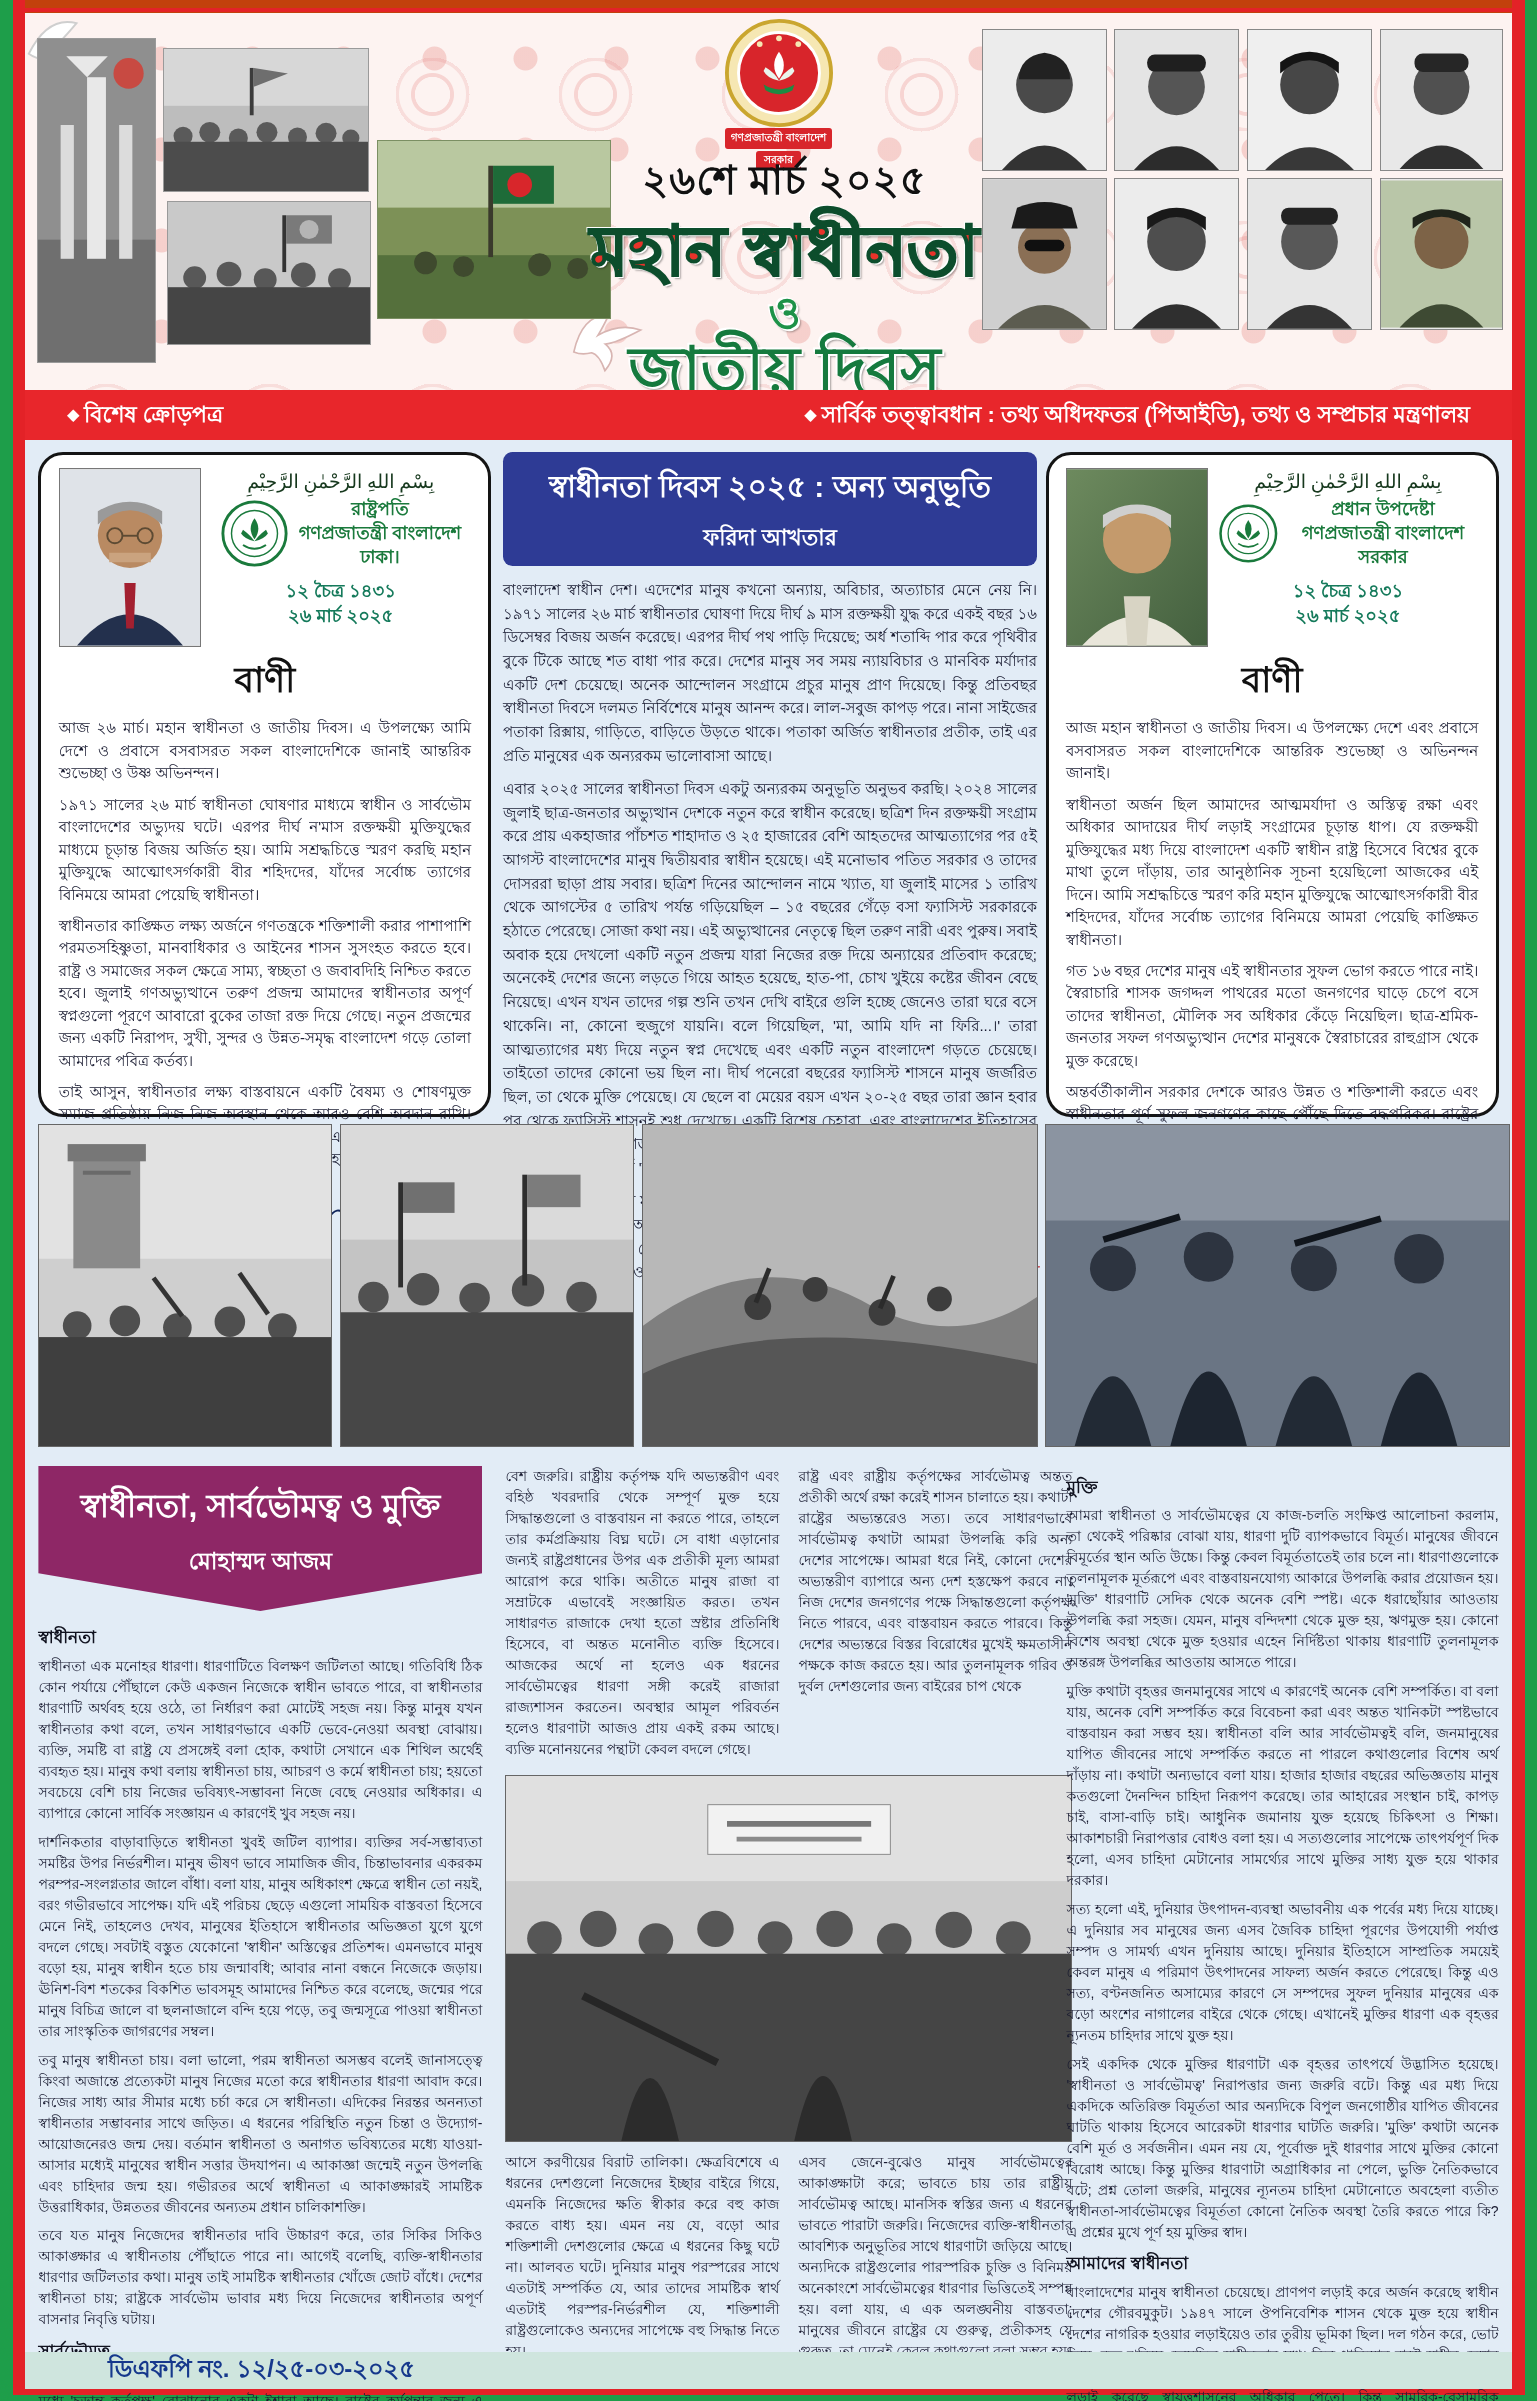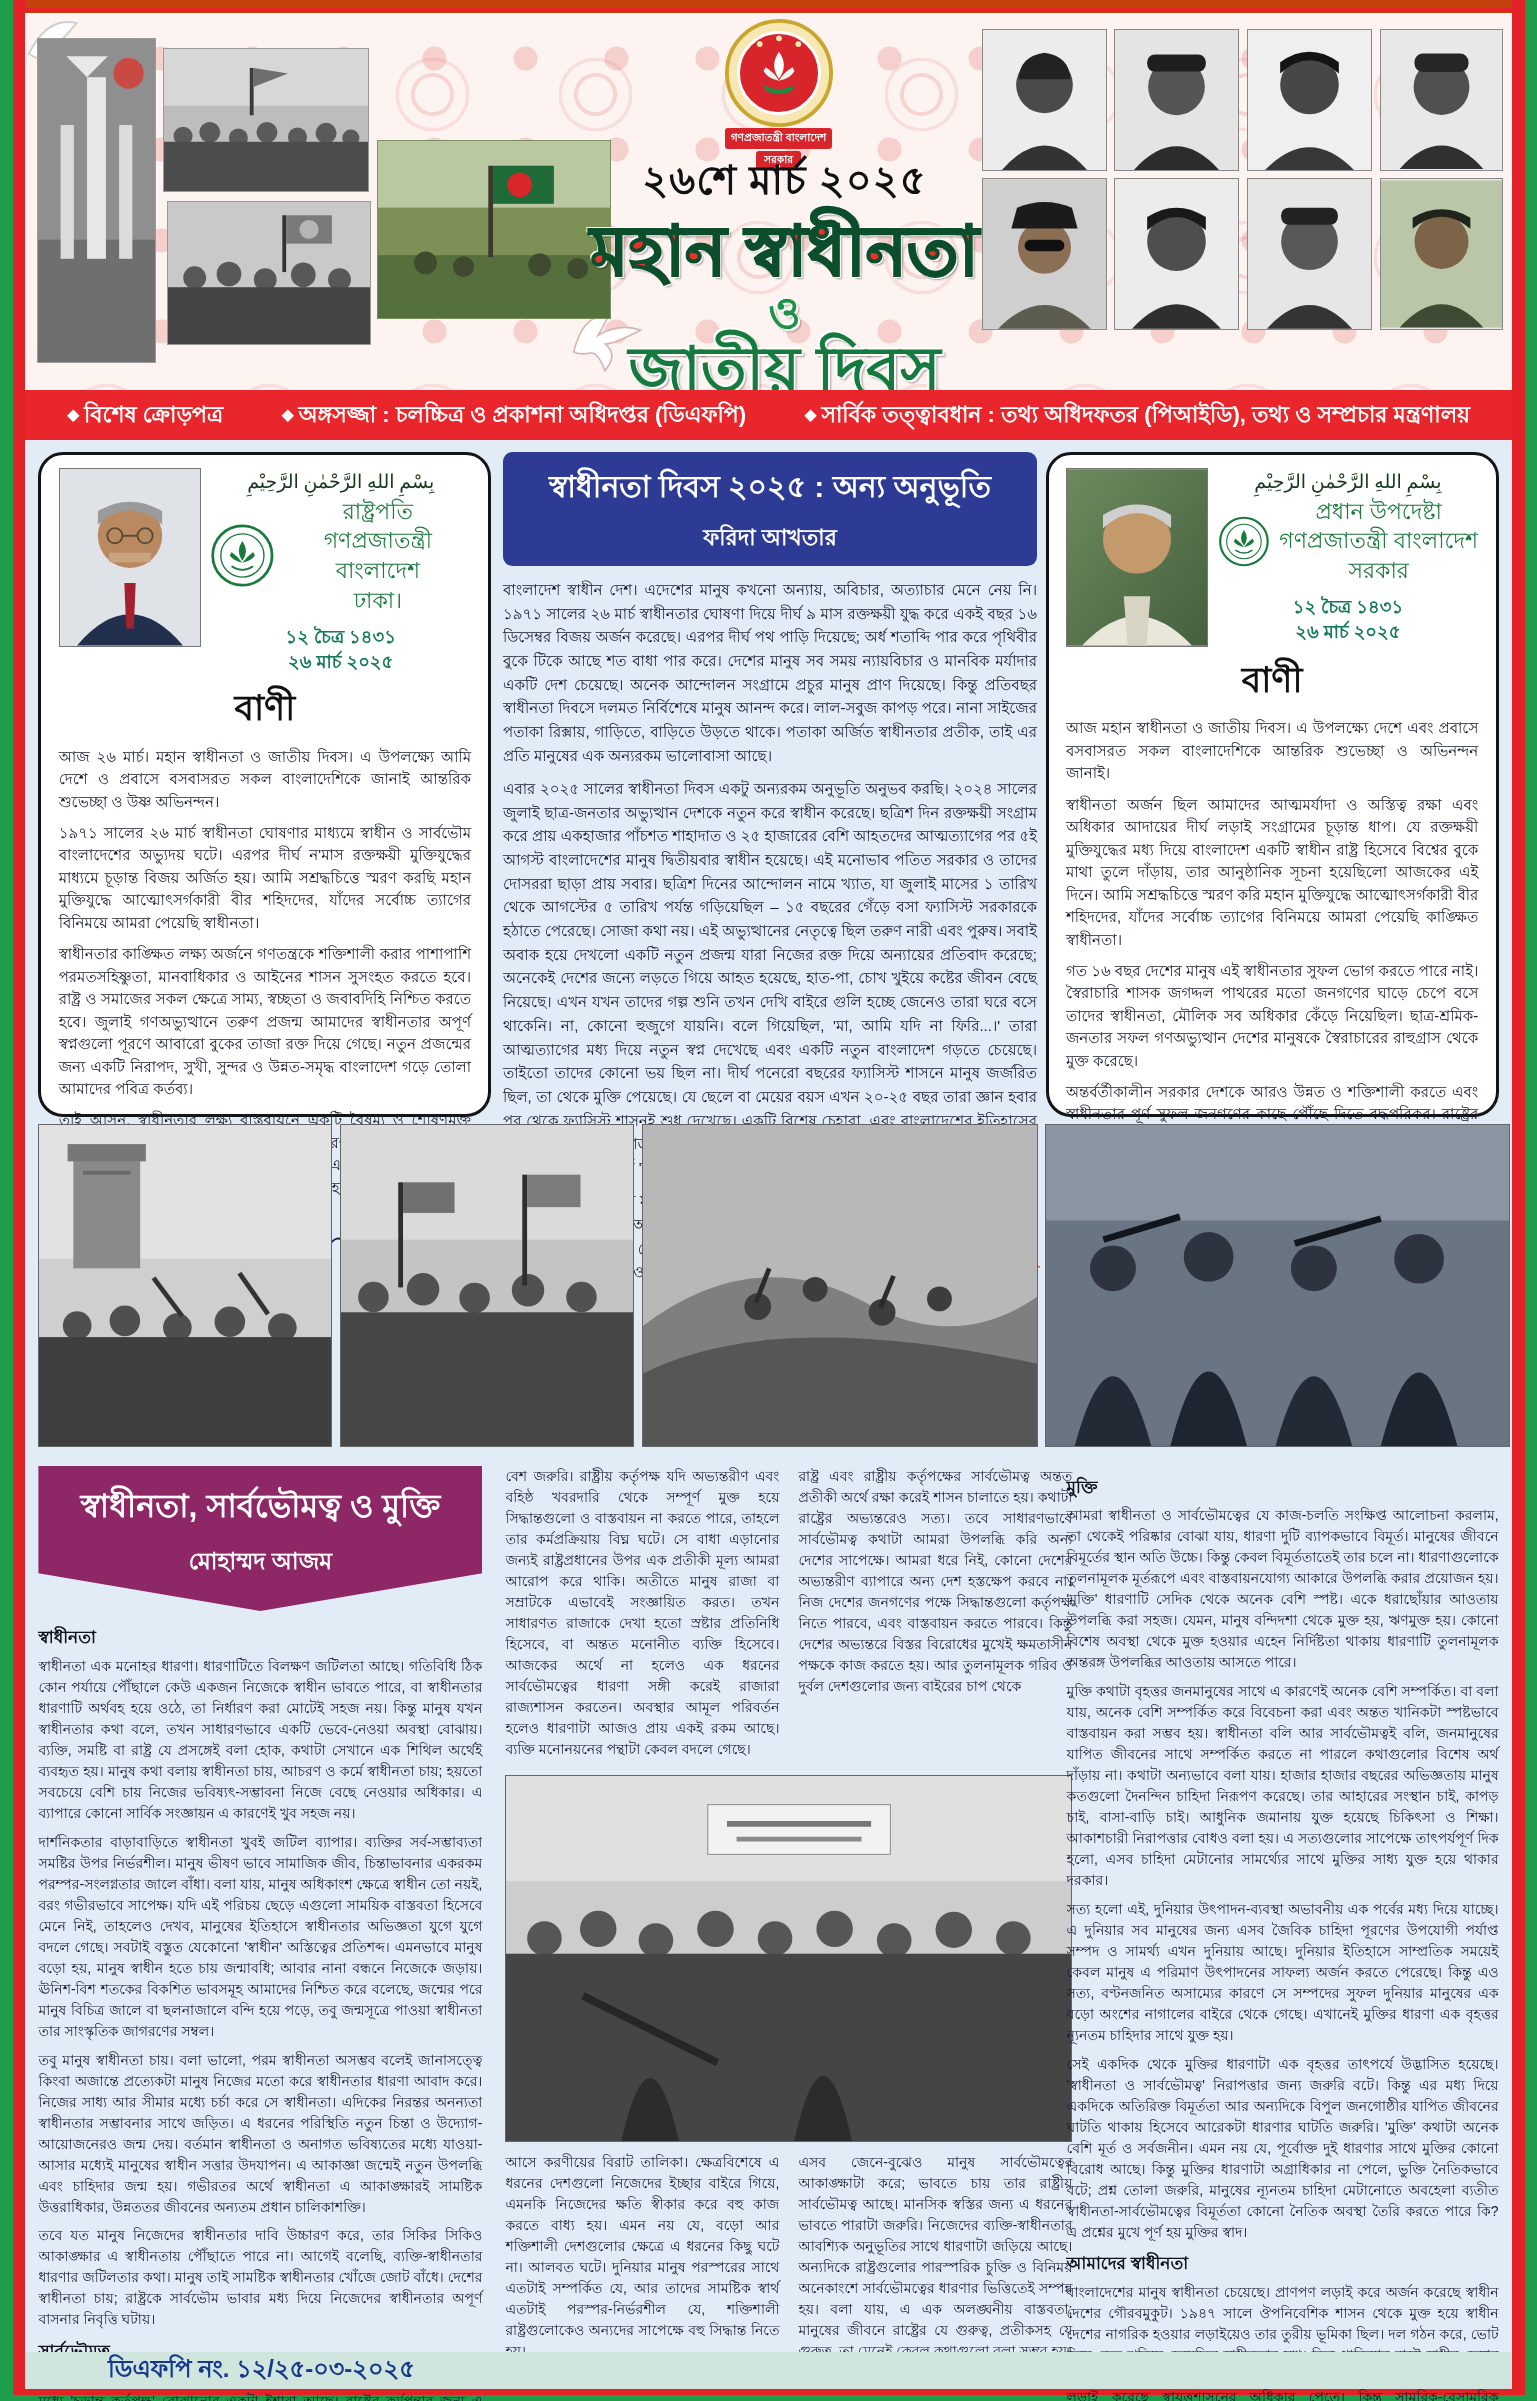--- a/index.html
+++ b/index.html
@@ -61,21 +61,21 @@
   .msg-box { position:absolute; top:11.5px; width:453px; height:665px; background:#fff;
      border:3.8px solid #141414; border-radius:25px; padding:13.4px 17.3px; }
   .msg-box.left { left:13.4px; }
   .msg-box.right { right:13.4px; }
   .msg-head { display:flex; gap:9.6px; }
   .msg-photo { flex:0 0 142px; height:179px; border:1px solid #777; overflow:hidden; background:#ddd; }
   .msg-photo svg { display:block; width:100%; height:100%; }
   .msg-head-right { flex:1; text-align:center; }
   .bismillah { font-family:"Liberation Serif","DejaVu Serif",serif; font-size:19px; color:#16381d; margin-top:1.9px; }
   .seal-office-row { display:flex; align-items:center; justify-content:center; gap:9.6px; margin-top:3.8px; }
-  .office-lines { color:#1a7a3c; font-size:22px; font-weight:normal; line-height:1.35; }
+  .office-lines { color:#1a7a3c; font-size:18px; font-weight:bold; line-height:1.35; }
   .msg-dates { color:#157a5b; font-size:18px; font-weight:bold; line-height:1.4; margin-top:9.6px; }
   .bani { text-align:center; font-size:35px; font-weight:bold; color:#111; margin:5.8px 0 5.8px; }
   .msg-body p { font-size:15px; line-height:1.5; color:#181a30; text-align:justify; margin-bottom:8.6px; }
   .sig-wrap { text-align:right; padding-right:13.4px; margin-top:1.9px; }
   .sig-wrap svg { display:block; margin-left:auto; }
   .sig-name { font-size:16.3px; font-weight:bold; color:#111; }
 
   .center-article { position:absolute; left:478px; top:11.5px; width:534px; height:665px; }
   .ca-title-box { background:#2e3b95; border-radius:9.6px; text-align:center; padding:11.5px 7.7px 9.6px; }
   .ca-title { color:#fff; font-size:30px; font-weight:bold; }
@@ -284,21 +284,20 @@
           <rect width="130" height="158" fill="#b9c6a8"></rect>
           <circle cx="65" cy="66" r="29" fill="#7d6347"></circle>
           <path d="M34,52 Q65,26 96,52 L96,40 Q65,22 34,40Z" fill="#20251c"></path>
           <path d="M20,158 Q65,108 110,158Z" fill="#3e4a33"></path>
         </svg>
     </div>
   </div>
 
   <div class="credits">
     <span class="item">বিশেষ ক্রোড়পত্র</span>
-    <span class="item">অঙ্গসজ্জা : চলচ্চিত্র ও প্রকাশনা অধিদপ্তর (ডিএফপি)</span>
     <span class="item">সার্বিক তত্ত্বাবধান : তথ্য অধিদফতর (পিআইডি), তথ্য ও সম্প্রচার মন্ত্রণালয়</span>
   </div>
 
   <div class="main-band">
 
     <div class="msg-box left">
       <div class="msg-head">
         <div class="msg-photo">
           <svg viewBox="0 0 148 186">
               <rect width="148" height="186" fill="#dfe3e8"></rect>

